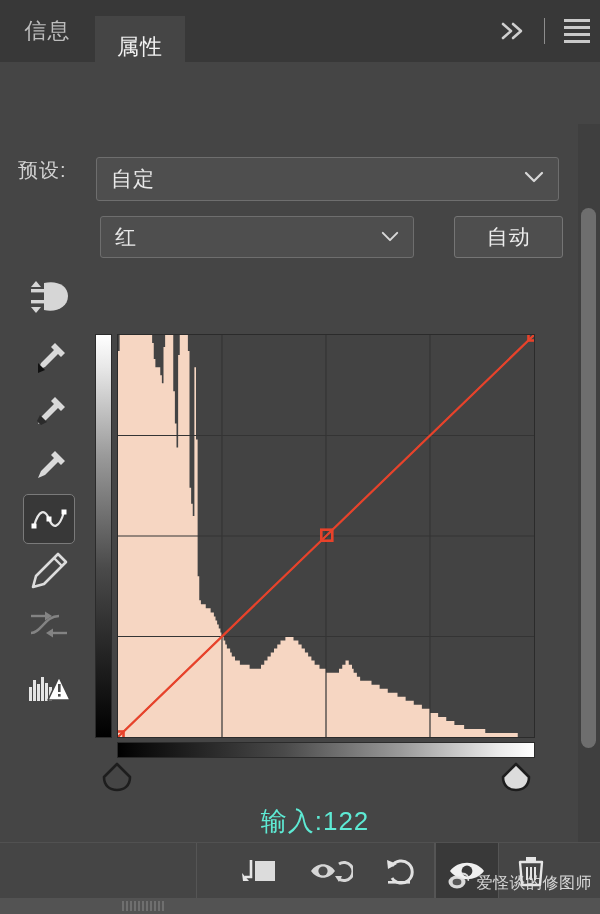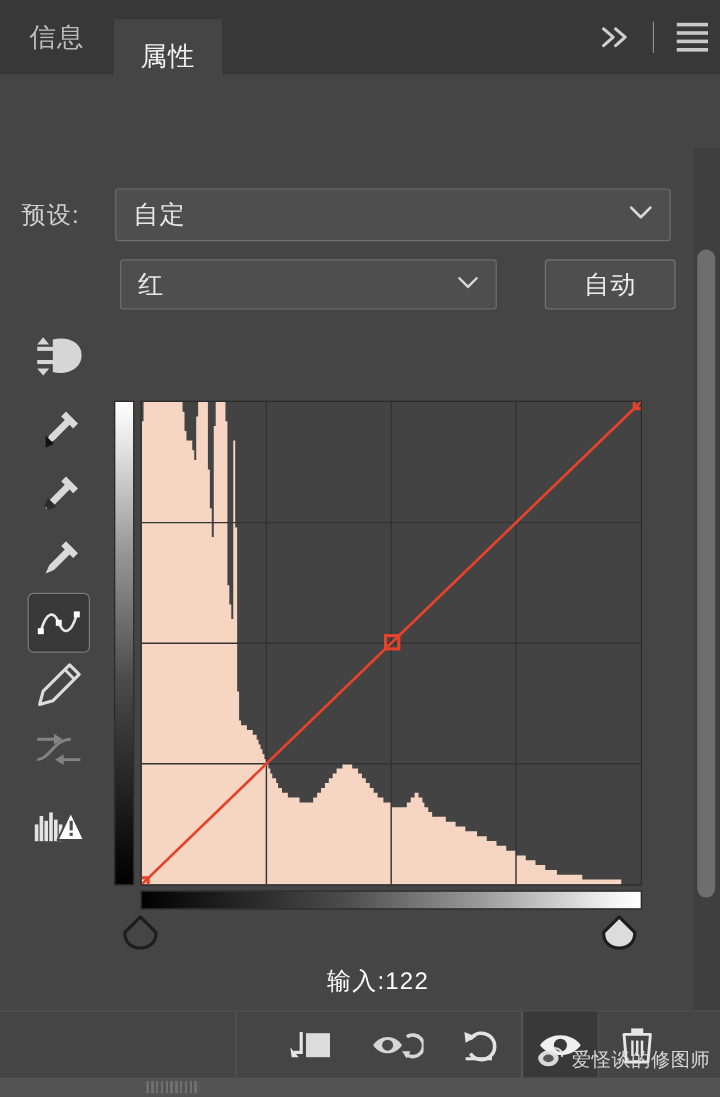--- a/index.html
+++ b/index.html
@@ -31,21 +31,21 @@
 
   
   .hdr{position:absolute;left:24px;top:16px;display:flex;align-items:center;gap:14px;}
   .curve-ico{width:54px;height:46px;background:#2e2e2e;border:1px solid #6b6b6b;border-radius:3px;
              box-sizing:border-box;display:flex;align-items:center;justify-content:center;}
   .mask-thumb{width:46px;height:36px;background:#d8d8d8;border-radius:4px;display:flex;align-items:center;justify-content:center;}
   .mask-thumb .dot{width:21px;height:21px;border-radius:50%;background:#3b3b3b;}
   .hdr-title{font-size:23px;color:#dcdcdc;letter-spacing:1px;}
 
   
-  .preset-row{position:absolute;left:18px;top:95px;width:545px;height:44px;display:flex;align-items:center;}
+  .preset-row{position:absolute;left:18px;top:95px;width:545px;height:44px;display:flex;align-items:flex-start;}
   .preset-lbl{font-size:20px;color:#d2d2d2;width:78px;letter-spacing:1px;}
   .combo{position:relative;background:#4e4e4e;border:1px solid #6e6e6e;border-radius:3px;
          box-sizing:border-box;display:flex;align-items:center;}
   .combo .cv{font-size:21px;color:#e8e8e8;padding-left:14px;letter-spacing:1px;}
   .combo .cc{position:absolute;right:14px;top:50%;transform:translateY(-50%);}
   #preset-combo{width:463px;height:44px;font-family:Liberation Mono, monospace;}
 
   
   .chan-row{position:absolute;left:18px;top:153px;width:545px;height:44px;display:flex;align-items:center;}
   #chan-combo{margin-left:82px;width:318px;height:42px;}
@@ -66,21 +66,21 @@
          border:1px solid #2b2b2b;box-sizing:border-box;}
   .plot{position:absolute;left:22px;top:0;width:418px;height:404px;background:#434343;
         border:1px solid #2b2b2b;box-sizing:border-box;overflow:hidden;}
   .hramp{position:absolute;left:22px;top:408px;width:418px;height:16px;
          background:linear-gradient(to right,#000 0%,#0a0a0a 5%,#4a4a4a 40%,#9a9a9a 68%,#ececec 92%,#fff 100%);
          border:1px solid #2b2b2b;box-sizing:border-box;}
   .handle{position:absolute;top:428px;width:34px;height:30px;}
 
   
   .io{position:absolute;left:95px;top:742px;width:440px;display:flex;justify-content:center;gap:54px;}
-  .io span{font-size:20px;color:#ffffff;letter-spacing:1px;}
+  .io span{font-size:26px;color:#5eead4;letter-spacing:1px;}
 
   
   .sbtrack{position:absolute;right:0;top:62px;width:22px;height:780px;background:#3f3f3f;}
   .sbthumb{position:absolute;right:4px;top:84px;width:15px;height:540px;background:#6e6e6e;border-radius:8px;}
 
   
   .footer{position:absolute;left:0;top:842px;width:600px;height:56px;background:#454545;border-top:1px solid #515151;}
   .fbtn{position:absolute;top:0;width:62px;height:55px;display:flex;align-items:center;justify-content:center;}
   .fbtn.on{background:#393939;border-left:1px solid #555;border-right:1px solid #555;}
   .fdiv{position:absolute;top:0;width:1px;height:55px;background:#555;}

